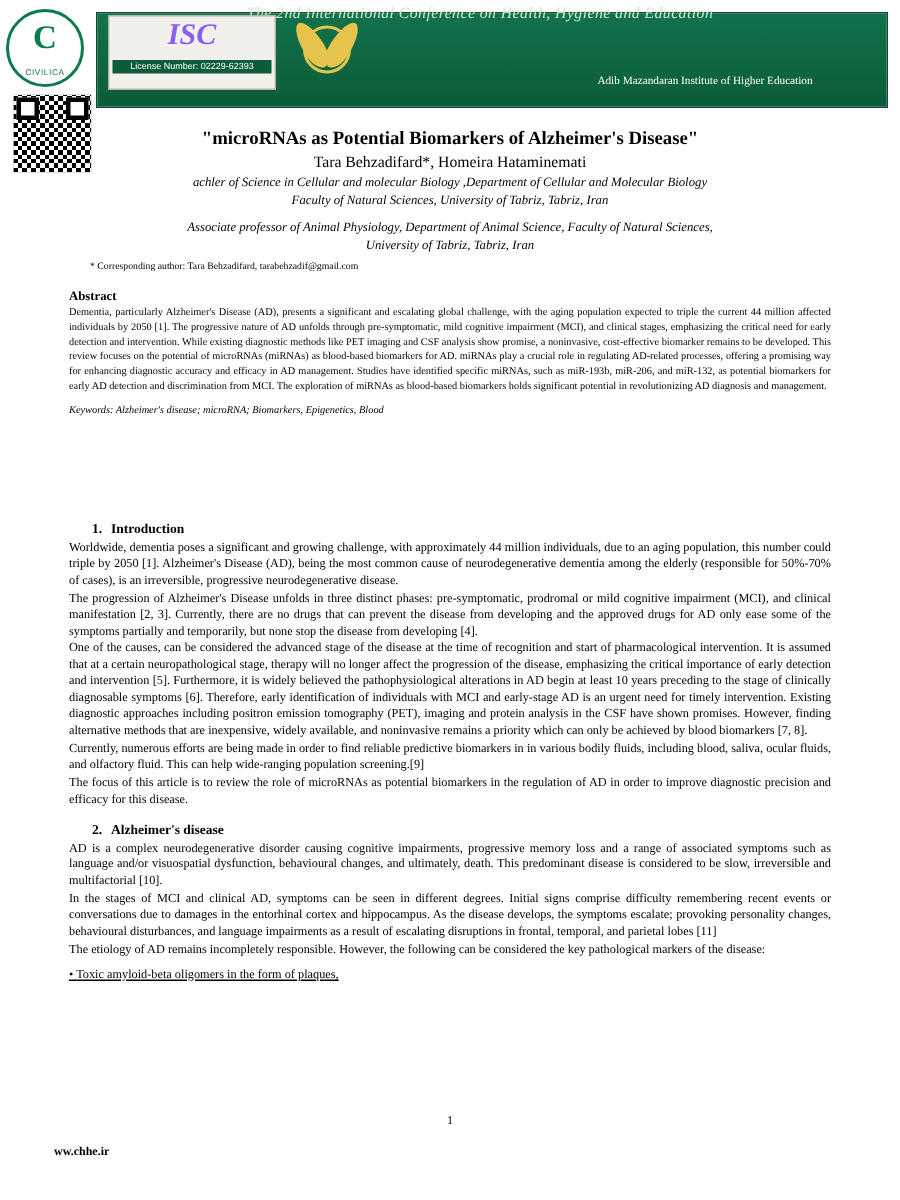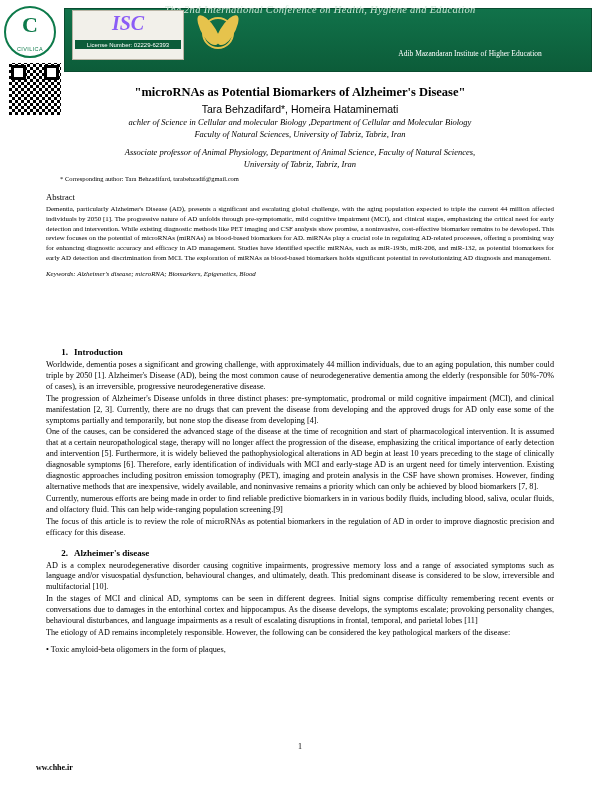--- a/index.html
+++ b/index.html
@@ -193,21 +193,21 @@
   .paper-title {
     font-size: 12.5px;
     font-weight: bold;
     font-family: "Liberation Serif", serif;
     color: #000;
     line-height: 1.3;
   }
   .authors {
     margin-top: 3px;
     font-size: 10.5px;
-    font-family: Liberation Sans, sans-serif;
+    font-family: Liberation Serif, serif;
   }
   .affil {
     margin-top: 2px;
     font-size: 8.5px;
     font-style: italic;
     line-height: 1.35;
   }
   .affil2 {
     margin-top: 7px;
     font-size: 8.5px;
@@ -223,21 +223,21 @@
 
   
   .content {
     position: absolute;
     left: 46px;
     top: 192px;
     width: 508px;
   }
   .sec-head {
     font-size: 8.5px;
-    font-weight: normal;
+    font-weight: bold;
     margin-bottom: 2px;
   }
   .abstract-body {
     font-size: 6.9px;
     line-height: 1.42;
     text-align: justify;
   }
   .keywords {
     margin-top: 7px;
     font-size: 6.9px;
@@ -267,20 +267,21 @@
   .para {
     font-size: 8.2px;
     line-height: 1.33;
     text-align: justify;
     margin: 0 0 1px 0;
   }
   .bullet {
     font-size: 8.2px;
     line-height: 1.33;
     margin-top: 6px;
+    text-decoration: underline;
   }
 
   
   .page-num {
     position: absolute;
     left: 0; top: 742px;
     width: 600px;
     text-align: center;
     font-size: 8px;
   }

